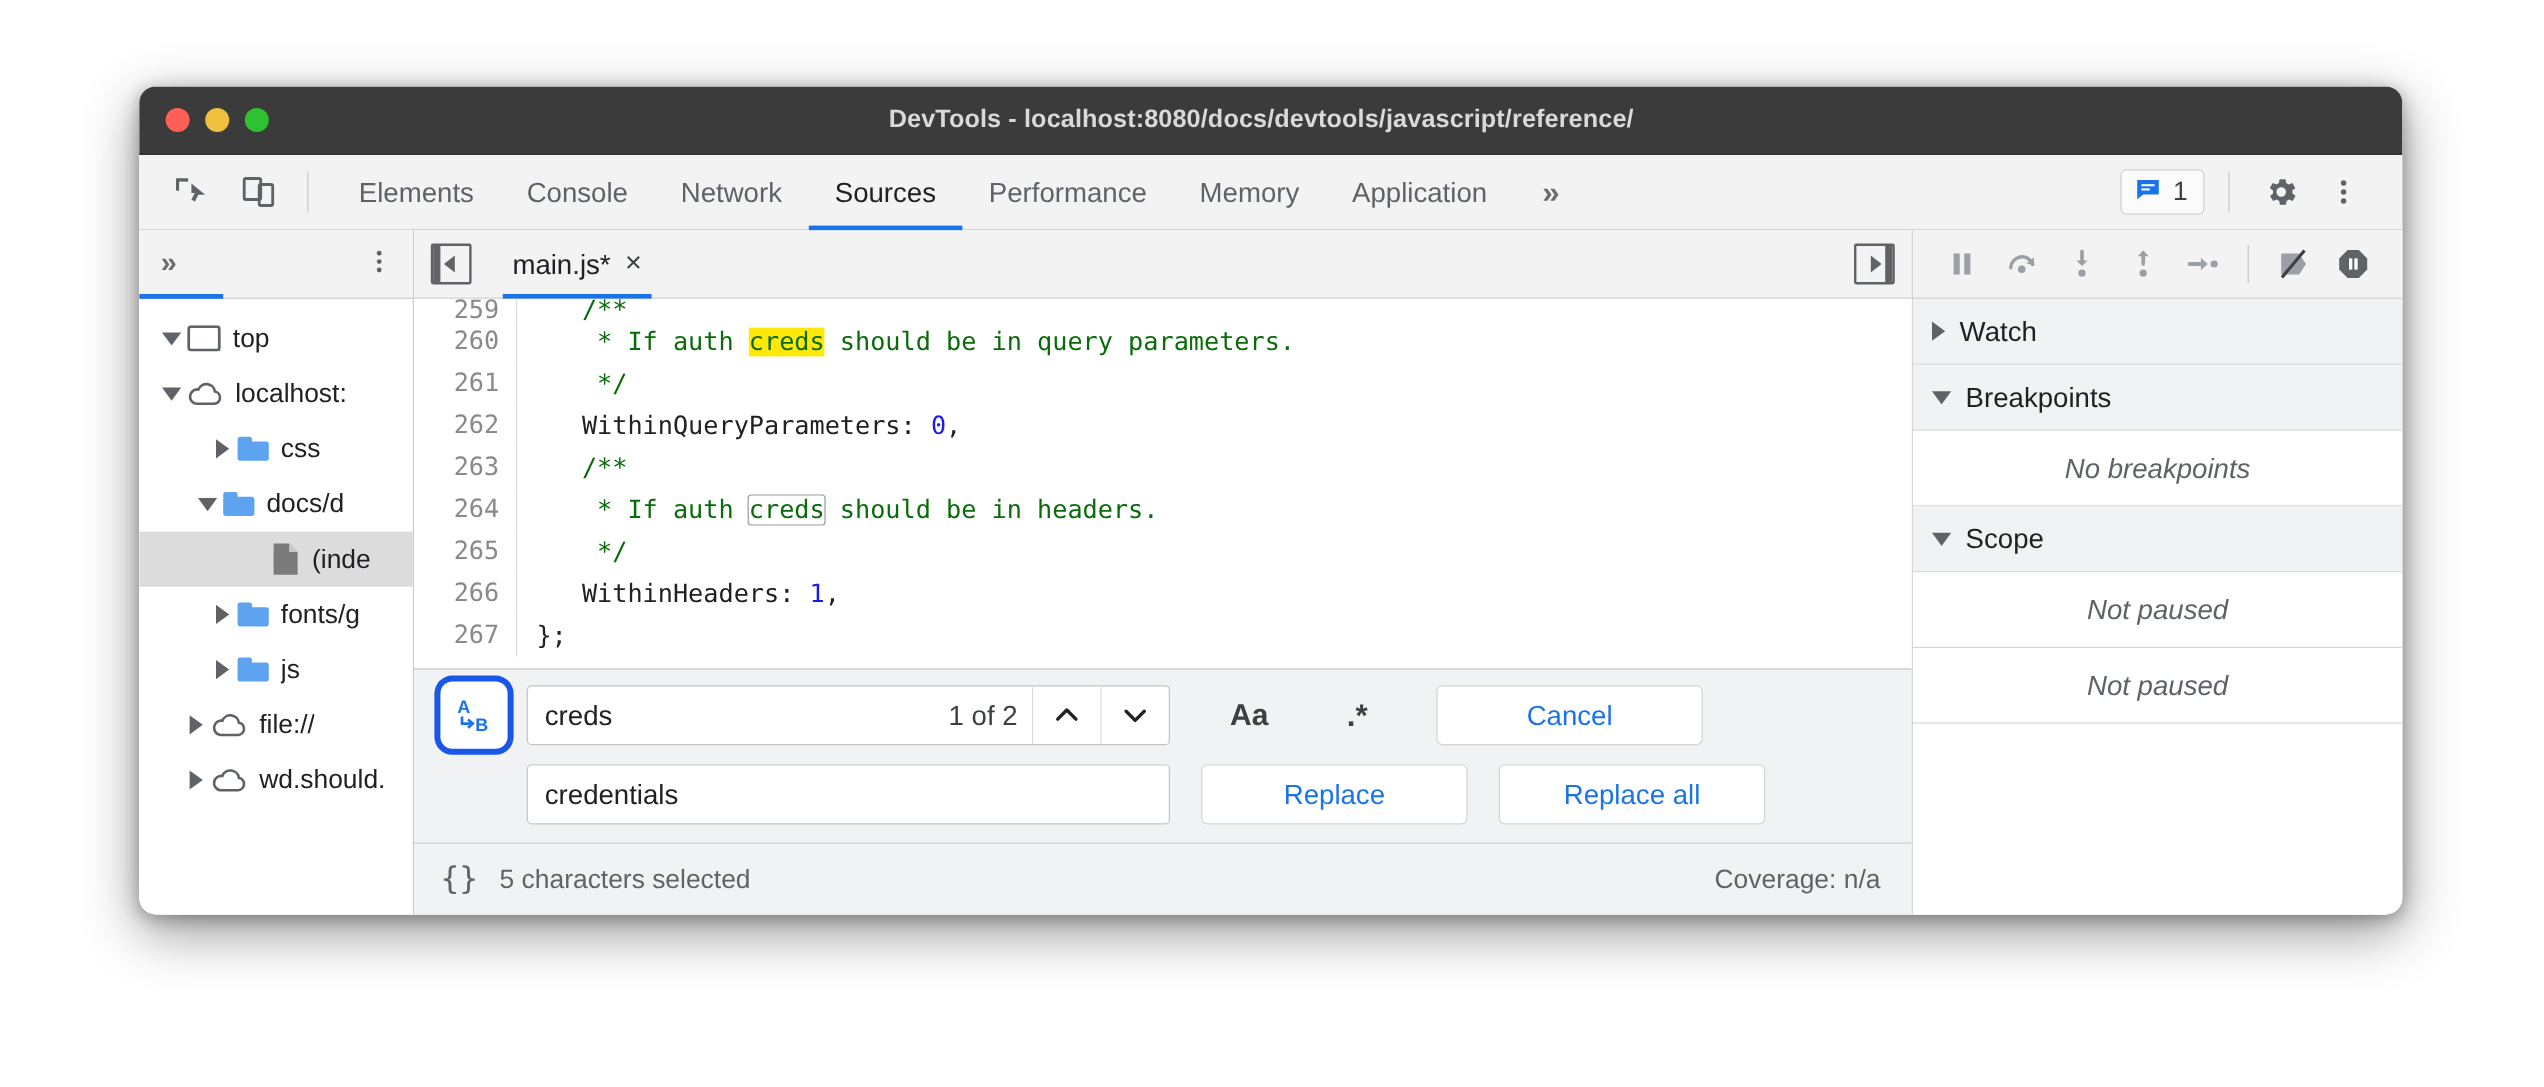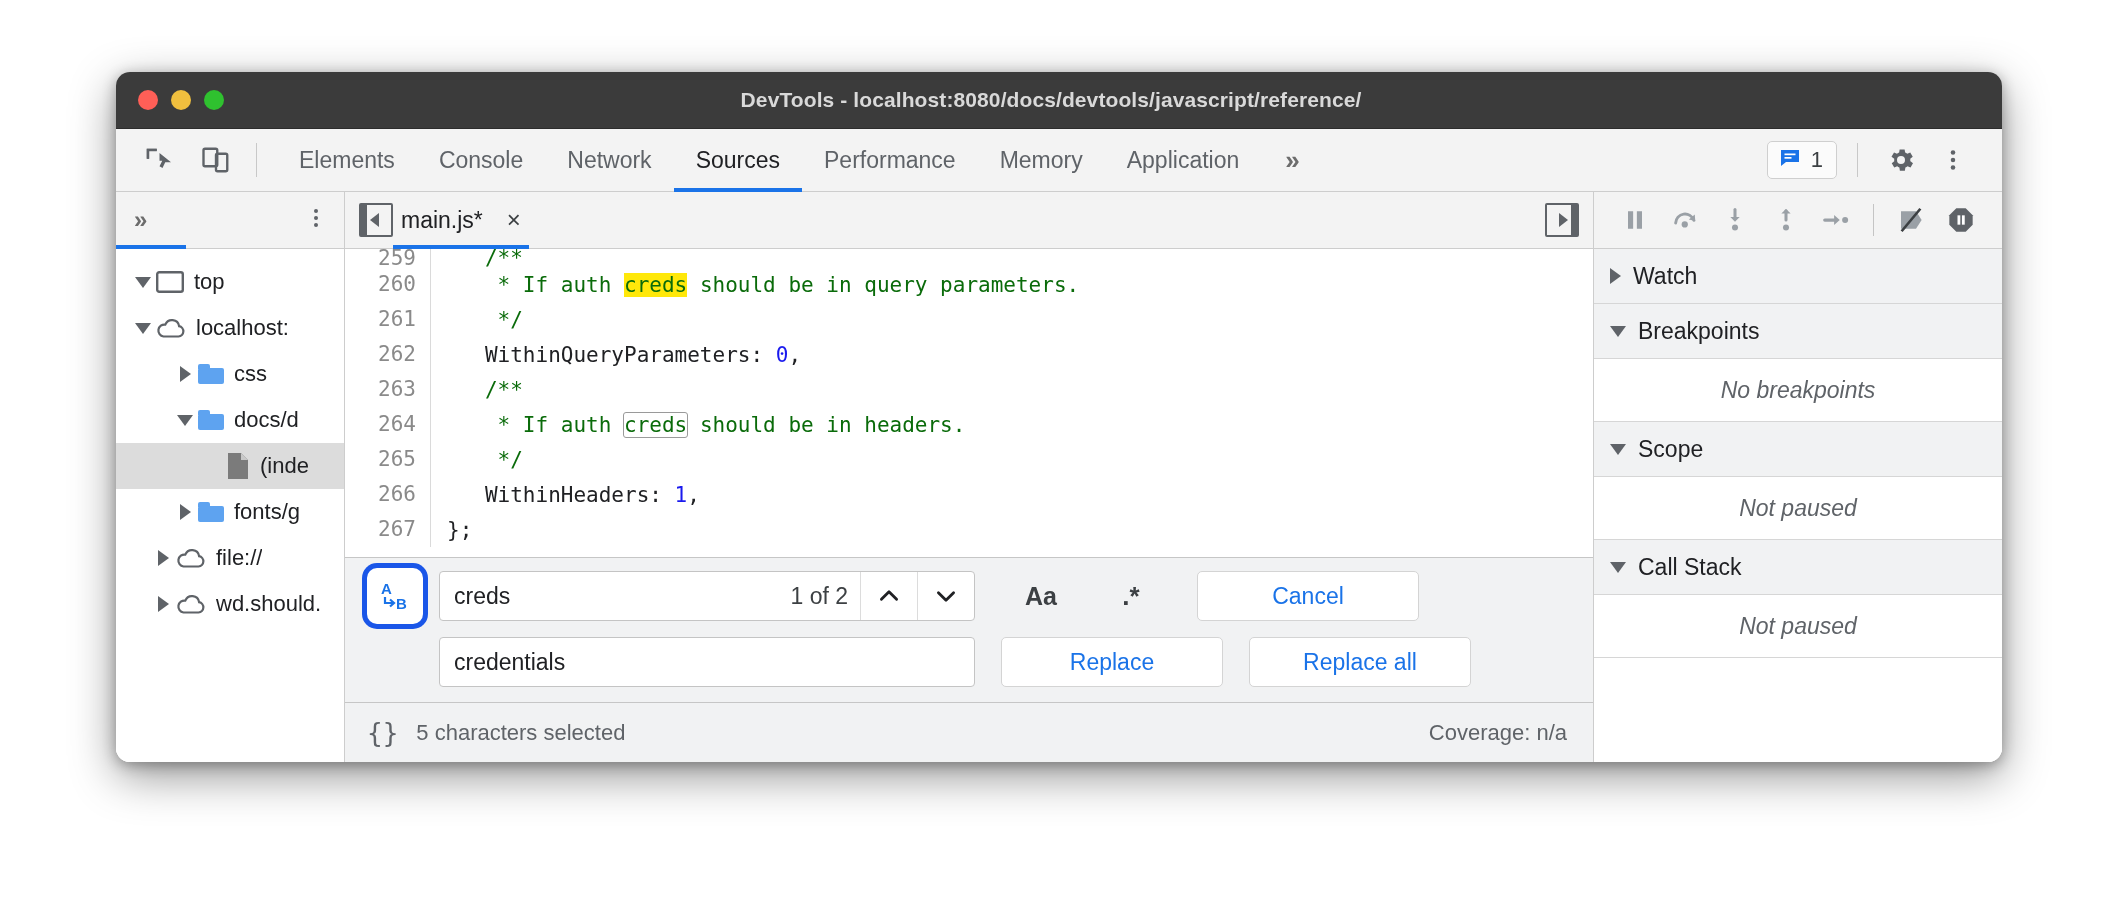--- a/index.html
+++ b/index.html
@@ -190,21 +190,22 @@
   }
   .pane-btn.right .bar { margin-left: auto; }
   .pane-btn .arr-r {
     position: absolute; right: 9px; top: 50%; transform: translateY(-50%);
     width: 0; height: 0;
     border-top: 7px solid transparent; border-bottom: 7px solid transparent;
     border-left: 9px solid #5f6368;
   }
   .file-tab {
     position: relative;
-    display: flex; align-items: center; gap: 24px;
+    display: flex; align-items: center; gap: 12px;
+    margin-left: 26px;
     height: 100%;
     padding: 0 8px;
     font-size: 23px; color: #202124; text-align: right;
   }
   .file-tab::after {
     content: ""; position: absolute; left: 0; right: 0; bottom: -1px;
     height: 4px; background: #1a73e8;
   }
   .tab-close { font-size: 24px; color: #3c4043; line-height: 1; }
   .editor-tabbar-right { margin-left: auto; }
@@ -493,21 +494,21 @@
           <div class="tree-row" style="padding-left:56px">
             <span class="tw">
                 <i class="tri-right"></i>
               </span>
             <span class="tree-icon">
                 <span class="folder"></span>
               </span>
             <span class="label-txt">css</span>
           </div>
 
-          <div class="tree-row" style="padding-left:56px">
+          <div class="tree-row" style="padding-left:44px">
             <span class="tw">
                 <i class="tri-down"></i>
               </span>
             <span class="tree-icon">
                 <span class="folder"></span>
               </span>
             <span class="label-txt">docs/d</span>
           </div>
 
           <div class="tree-row selected" style="padding-left:84px">
@@ -524,20 +525,29 @@
           <div class="tree-row" style="padding-left:56px">
             <span class="tw">
                 <i class="tri-right"></i>
               </span>
             <span class="tree-icon">
                 <span class="folder"></span>
               </span>
             <span class="label-txt">fonts/g</span>
           </div>
 
+          <div class="tree-row" style="padding-left:56px">
+            <span class="tw">
+                <i class="tri-right"></i>
+              </span>
+            <span class="tree-icon">
+                <span class="folder"></span>
+              </span>
+            <span class="label-txt">js</span>
+          </div>
 
           <div class="tree-row" style="padding-left:34px">
             <span class="tw">
                 <i class="tri-right"></i>
               </span>
             <span class="tree-icon">
               <svg width="30" height="22" viewBox="0 0 30 22">
                   <path d="M7.5 19.5h15a5.2 5.2 0 00.6-10.3A7.2 7.2 0 009.3 7.6 5.6 5.6 0 007.5 19.5z" fill="none" stroke="#5f6368" stroke-width="2.2"></path>
                 </svg>
             </span>
@@ -729,24 +739,20 @@
             <span>Breakpoints</span>
           </div>
           <div class="sect-body">No breakpoints</div>
 
           <div class="sect-head">
             <i class="tri-down"></i>
             <span>Scope</span>
           </div>
           <div class="sect-body">Not paused</div>
 
-          <div class="sect-head">
-            <i class="tri-down"></i>
-            <span>Call Stack</span>
-          </div>
           <div class="sect-body">Not paused</div>
 
         </div>
       </div>
 
     </div>
   </div>
 </div>
 
 </body></html>

